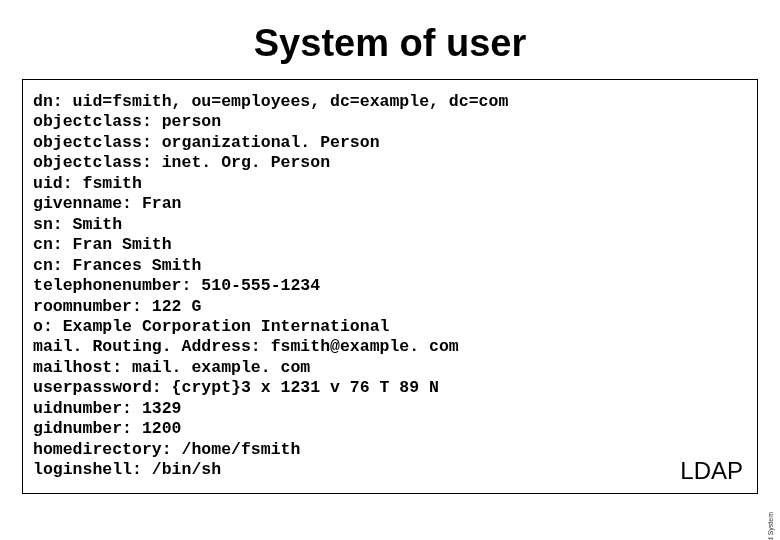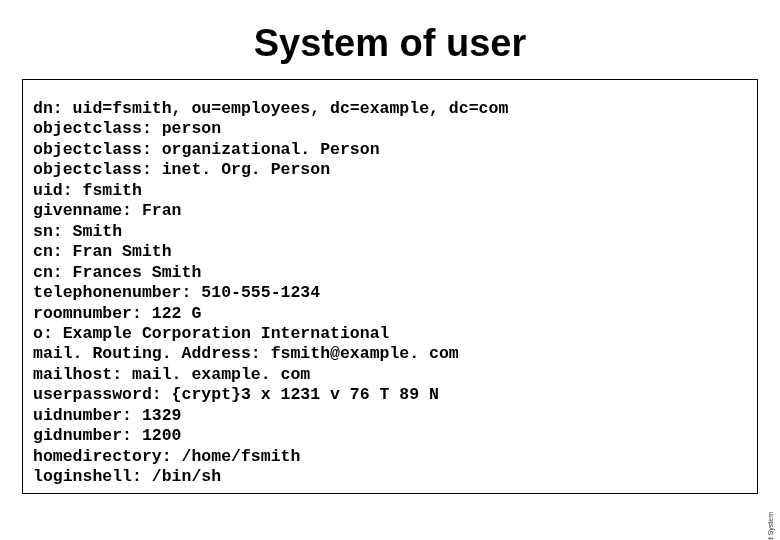--- a/index.html
+++ b/index.html
@@ -14,21 +14,21 @@
     .slide-title {
       font-size: 38px;
       font-weight: bold;
       text-align: center;
       margin-top: 22px;
       margin-bottom: 14px;
     }
     .content-box {
       border: 1px solid #000;
       margin: 0 22px;
-      padding: 19px 10px 10px 10px;
+      padding: 12px 10px 10px 10px;
       position: relative;
       height: 415px;
       box-sizing: border-box;
     }
     .ldif-block {
       font-family: "Courier New", Courier, monospace;
       font-size: 16.5px;
       font-weight: bold;
       line-height: 1.24;
       white-space: pre;
@@ -70,15 +70,16 @@
 telephonenumber: 510-555-1234
 roomnumber: 122 G
 o: Example Corporation International
 mail. Routing. Address: fsmith@example. com
 mailhost: mail. example. com
 userpassword: {crypt}3 x 1231 v 76 T 89 N
 uidnumber: 1329
 gidnumber: 1200
 homedirectory: /home/fsmith
 loginshell: /bin/sh</div>
+  <div class="ldap-label">LDAP</div>
 </div>
 
 <div class="side-text">© 1999. TCP/IP and System</div>
 
 </body></html>

